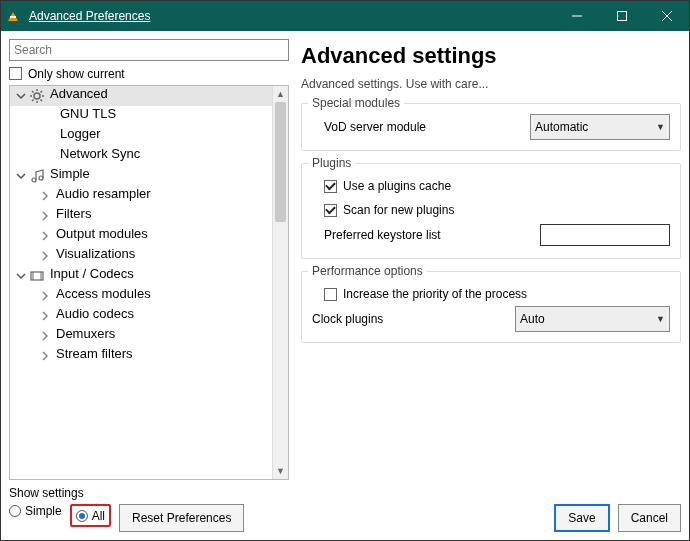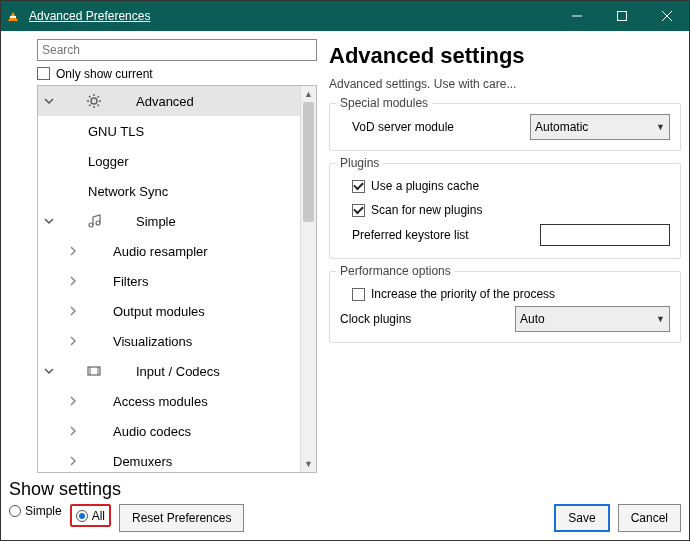--- a/index.html
+++ b/index.html
@@ -4,30 +4,30 @@
 <style>
   * { box-sizing: border-box; margin: 0; padding: 0; }
   html, body { width: 690px; height: 541px; font-family: "Segoe UI", Arial, sans-serif; font-size: 12px; overflow: hidden; }
   .window { width: 690px; height: 541px; display: flex; flex-direction: column; background: #fff; border: 1px solid #333; }
   .titlebar { background: #0c5d56; color: #fff; height: 30px; display: flex; align-items: center; text-decoration: underline; }
   .titlebar .icon { width: 24px; display: flex; align-items: center; justify-content: center; }
   .titlebar .title { flex: 1; padding-left: 4px; font-size: 12px; }
   .winbtn { width: 45px; height: 30px; display: flex; align-items: center; justify-content: center; color: #fff; }
   .winbtn svg { stroke: #fff; }
   .body { flex: 1; display: flex; flex-direction: column; padding: 8px; min-height: 0; }
-  .main { flex: 1; display: flex; gap: 12px; min-height: 0; margin-left: 28px; }
+  .main { flex: 1; display: flex; gap: 12px; min-height: 0; }
   .leftcol { width: 280px; display: flex; flex-direction: column; min-height: 0; }
   .search { width: 100%; height: 22px; border: 1px solid #888; padding: 2px 4px; font-size: 12px; margin-bottom: 6px; }
   .onlyshow { display: flex; align-items: flex-start; gap: 6px; font-size: 12px; margin-bottom: 4px; }
   .treewrap { flex: 1; border: 1px solid #bbb; position: relative; overflow: hidden; min-height: 0; }
   .tree { position: absolute; left: 0; top: 0; right: 16px; bottom: 0; overflow: hidden; background: #fff; }
   .scrollbar { position: absolute; right: 0; top: 0; width: 16px; bottom: 0; background: #f0f0f0; border-left: 1px solid #ddd; }
   .scrollbar .arrow { height: 16px; display: flex; align-items: center; justify-content: center; color: #666; font-size: 9px; }
   .scrollbar .thumb { position: absolute; left: 2px; right: 2px; top: 16px; height: 120px; background: #c8c8c8; border-radius: 2px; }
-  .row { display: flex; align-items: center; height: 30px; padding-left: 4px; gap: 29px; }
+  .row { display: flex; height: 20px; padding-left: 4px; }
   .row.sel { background: #e5e5e5; }
   .row .caret { width: 14px; display: flex; align-items: center; justify-content: center; color: #555; }
   .row .caret svg { display: block; }
   .row .rowicon { width: 18px; display: flex; align-items: center; justify-content: center; }
   .row .label { padding-left: 4px; font-size: 13px; }
   .ind1 { padding-left: 4px; }
   .ind2 { padding-left: 28px; }
   .ind2b { padding-left: 46px; }
   .rightcol { flex: 1; display: flex; flex-direction: column; min-height: 0; }
   .h1 { font-size: 22px; font-weight: 600; margin: 4px 0 8px 0; }
@@ -38,21 +38,21 @@
   .frow .flabel { flex: 1; padding-left: 12px; font-size: 12px; }
   .frow .flabel.nopad { padding-left: 0; }
   .cbx { display: flex; align-items: center; gap: 6px; padding-left: 12px; height: 24px; font-size: 12px; }
   .cboxsvg { width: 13px; height: 13px; border: 1px solid #666; display: inline-flex; align-items: center; justify-content: center; background: #fff; }
   .cboxsvg.checked::after { content:""; width:7px; height:4px; border-left:2px solid #222; border-bottom:2px solid #222; transform: rotate(-45deg); margin-top:-2px; }
   .combo { width: 140px; height: 14px; border: 1px solid #888; background: #eee; display: flex; align-items: center; padding: 12px 4px; font-size: 12px; justify-content: space-between; gap: 10px; }
   .combo .dd { font-size: 9px; color: #333; }
   .tinput { width: 130px; height: 22px; border: 1px solid #333; background: #fff; }
   .footer { display: flex; align-items: flex-end; justify-content: space-between; padding-top: 6px; }
   .footer-left { display: flex; flex-direction: column; gap: 4px; }
-  .showset { font-size: 18px; }
+  .showset { font-size: 12px; }
   .radios { display: flex; align-items: flex-start; gap: 8px; }
   .radio { display: inline-flex; align-items: center; gap: 4px; font-size: 12px; }
   .rcircle { width: 12px; height: 12px; border: 1px solid #555; border-radius: 50%; display: inline-flex; align-items: center; justify-content: center; }
   .rcircle.sel::after { content:""; width:6px; height:6px; background:#1a6fd6; border-radius:50%; }
   .highlight { border: 2px solid #d62020; padding: 2px 4px; border-radius: 2px; }
   .btn { height: 28px; padding: 0 12px; border: 1px solid #888; background: #f4f4f4; font-size: 12px; display:inline-flex; align-items:center; }
   .btn.primary { border: 2px solid #1a6fd6; }
   .footer-right { display: flex; gap: 8px; }
   .cone { width:0; height:0; border-left:5px solid transparent; border-right:5px solid transparent; border-bottom:9px solid #ff8c00; position:relative; }
   .cone::after { content:""; position:absolute; left:-3px; top:4px; width:6px; height:2px; background:#fff; }

